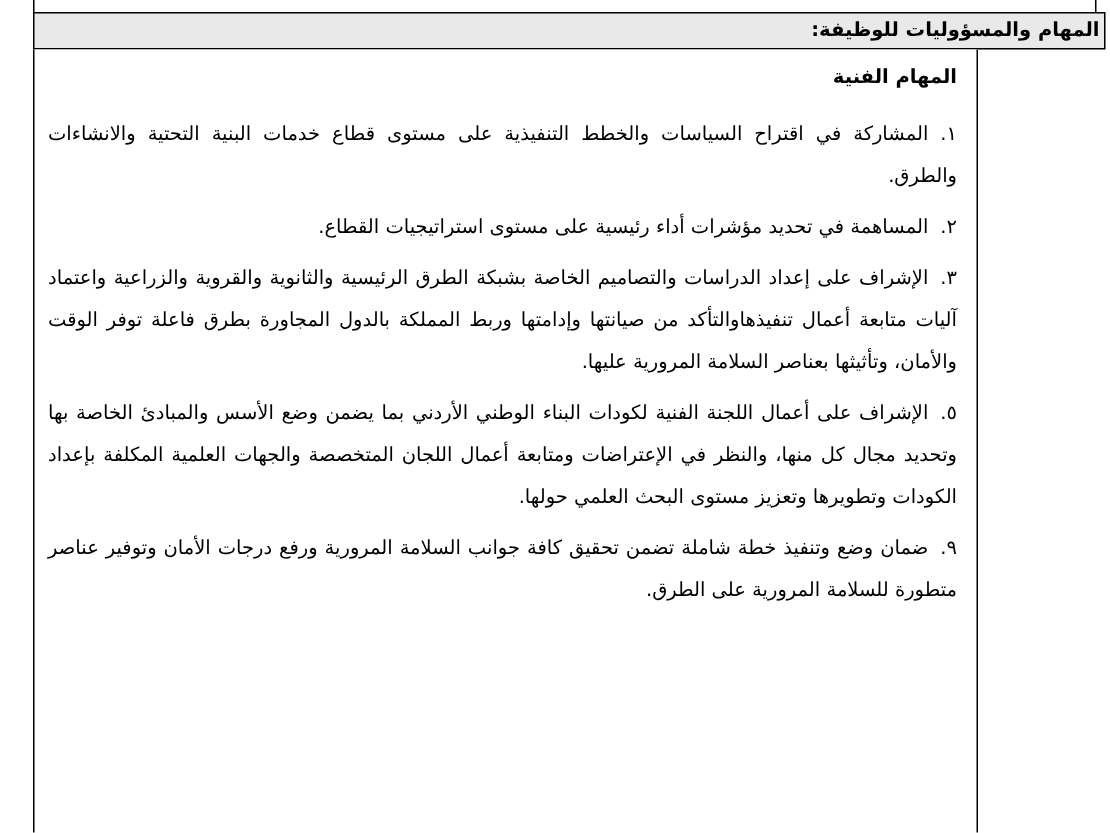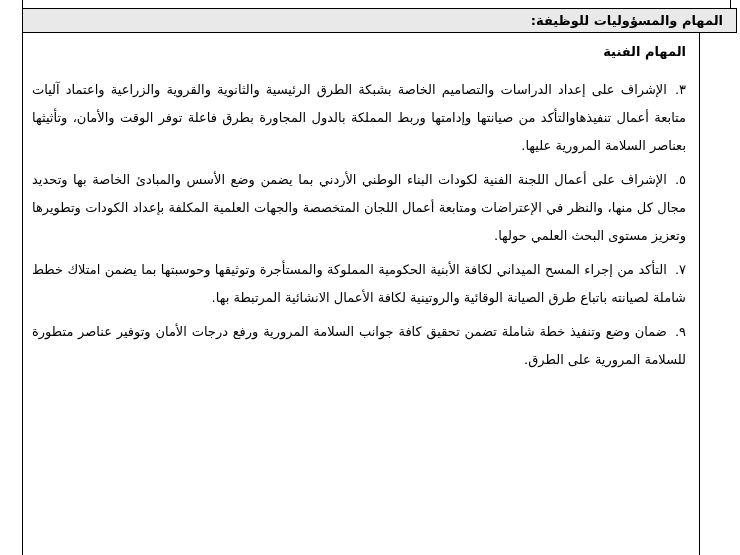--- a/index.html
+++ b/index.html
@@ -37,30 +37,30 @@
     top: 8px;
     left: 22px;
     width: 715px;
     height: 25px;
     box-sizing: border-box;
     background: var(--header-bg, #e9e9e9);
     border: 1px solid var(--border-color, #000);
     direction: rtl;
     display: flex;
     align-items: center;
-    padding: 0 13px;
+    padding: 0 3px;
     font-size: 13px;
     font-weight: bold;
     letter-spacing: 0;
   }
   .content {
     position: absolute;
     top: 33px;
     left: 22px;
-    width: 678px;
+    width: 630px;
     height: 522px;
     box-sizing: border-box;
     border-left: 1px solid var(--border-color, #000);
     border-right: 1px solid var(--border-color, #000);
     background: #ffffff;
     direction: rtl;
     padding: 9px 13px 0 9px;
     overflow: hidden;
   }
   .section-title {
@@ -98,29 +98,30 @@
   <div class="cell-stub"></div>
 
   <div class="header-band">
     <span>المهام والمسؤوليات للوظيفة:</span>
   </div>
 
   <div class="content">
     <div class="section-title">المهام الفنية</div>
 
     <div id="items">
+  <p class="item"><span class="num">١.</span><span class="txt">المشاركة في اقتراح السياسات والخطط التنفيذية على مستوى قطاع خدمات البنية التحتية والانشاءات والطرق.</span></p>
 
+  <p class="item"><span class="num">٢.</span><span class="txt">المساهمة في تحديد مؤشرات أداء رئيسية على مستوى استراتيجيات القطاع.</span></p>
 
   <p class="item"><span class="num">٣.</span><span class="txt">الإشراف على إعداد الدراسات والتصاميم الخاصة بشبكة الطرق الرئيسية والثانوية والقروية والزراعية واعتماد آليات متابعة أعمال تنفيذهاوالتأكد من صيانتها وإدامتها وربط المملكة بالدول المجاورة بطرق فاعلة توفر الوقت والأمان، وتأثيثها بعناصر السلامة المرورية عليها.</span></p>
 
 
   <p class="item"><span class="num">٥.</span><span class="txt">الإشراف على أعمال اللجنة الفنية لكودات البناء الوطني الأردني بما يضمن وضع الأسس والمبادئ الخاصة بها وتحديد مجال كل منها، والنظر في الإعتراضات ومتابعة أعمال اللجان المتخصصة والجهات العلمية المكلفة بإعداد الكودات وتطويرها وتعزيز مستوى البحث العلمي حولها.</span></p>
 
 
-  <p class="item"><span class="num">٧.</span><span class="txt">التأكد من إجراء المسح الميداني لكافة الأبنية الحكومية المملوكة والمستأجرة وتوثيقها وحوسبتها بما يضمن امتلاك خطط شاملة لصيانته باتباع طرق الصيانة الوقائية والروتينية لكافة الأعمال الانشائية المرتبطة بها.</span></p>
 
 
   <p class="item"><span class="num">٩.</span><span class="txt">ضمان وضع وتنفيذ خطة شاملة تضمن تحقيق كافة جوانب السلامة المرورية ورفع درجات الأمان وتوفير عناصر متطورة للسلامة المرورية على الطرق.</span></p>
 </div>
 
     <div class="clipped-line">
       
     </div>
   </div>
 

